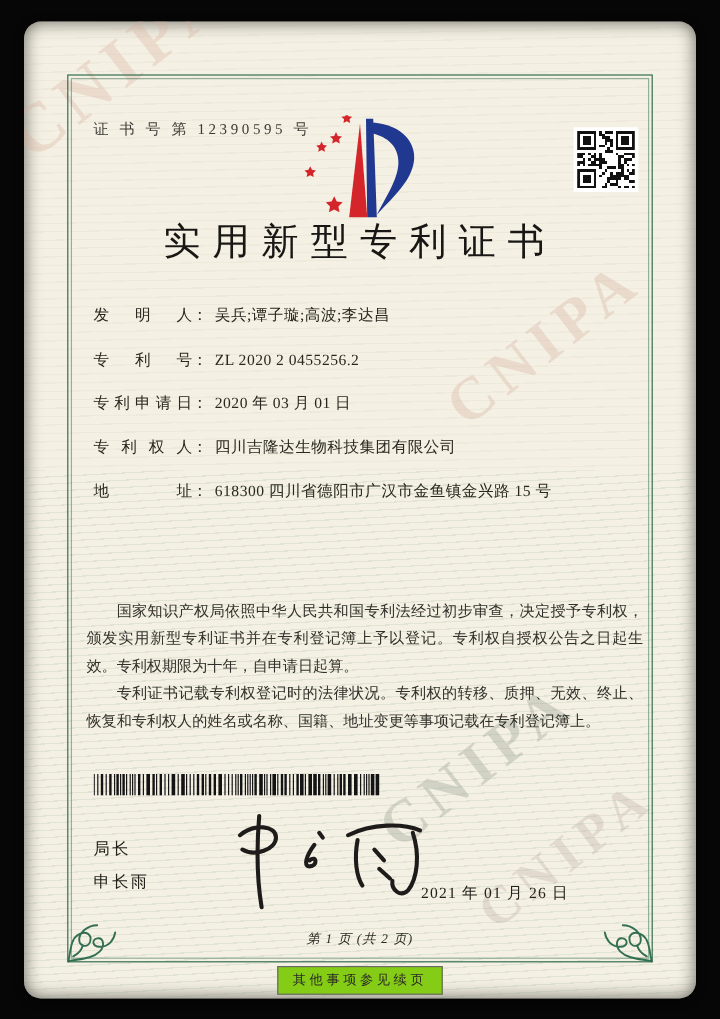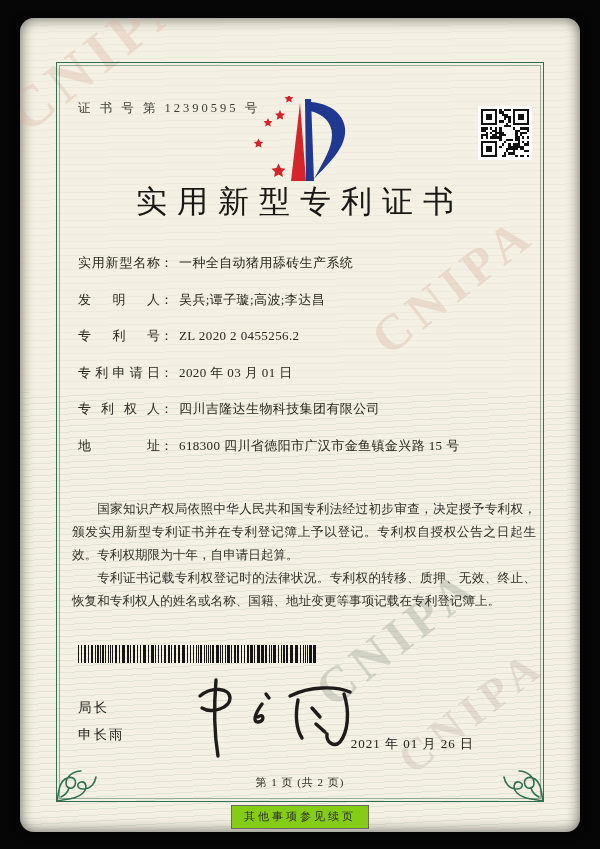--- a/index.html
+++ b/index.html
@@ -74,21 +74,21 @@
     font-size:12.6px; line-height:1.83; text-align:justify; color:#31302a;
   }
   .paras p{ text-indent:2em; }
   
   .barcode{ position:absolute; top:627px; left:58px; width:240px; height:18px; }
   .barcode svg{ width:100%; height:100%; display:block; }
   
   .signer{ position:absolute; top:676px; left:58px; font-size:13.5px; color:#23211c; line-height:27px; letter-spacing:2px; }
   .sig{ position:absolute; top:652px; left:158px; width:190px; height:96px; }
   .date{ position:absolute; top:717px; right:106px; font-size:13px; color:#23211c; letter-spacing:1px; }
-  .pageno{ position:absolute; top:757px; left:0; width:100%; text-align:center; font-size:11px; color:#2c2a24; letter-spacing:1px; }
+  .pageno{ position:absolute; top:757px; left:0; width:100%; text-align:center; font-size:11px; color:#2c2a24; letter-spacing:1px;font-style:italic; }
   
   .tab{
     position:absolute; bottom:3px; left:50%; transform:translateX(-50%);
     background:#84cc16; border:1px solid #6a6a64; padding:3px 12px 4px;
     font-size:11px; letter-spacing:3px; color:#2c2a24; white-space:nowrap;
   }
 </style>
 </head>
 <body>
 
@@ -264,23 +264,20 @@
         <rect x="0" y="14" width="7" height="7" fill="#111"></rect>
         <rect x="1" y="15" width="5" height="5" fill="#fff"></rect>
         <rect x="2" y="16" width="3" height="3" fill="#111"></rect>
       </svg>
   </div>
 
   <h1 class="title">实用新型专利证书</h1>
 
   <div class="fields">
     <div class="row">
-      <span class="lab">实用新型名称</span><span class="colon">：</span><span class="val">一种全自动猪用舔砖生产系统</span>
-    </div>
-    <div class="row">
       <span class="lab">发明人</span><span class="colon">：</span><span class="val">吴兵;谭子璇;高波;李达昌</span>
     </div>
     <div class="row">
       <span class="lab">专利号</span><span class="colon">：</span><span class="val">ZL 2020 2 0455256.2</span>
     </div>
     <div class="row">
       <span class="lab">专利申请日</span><span class="colon">：</span><span class="val">2020 年 03 月 01 日</span>
     </div>
     <div class="row">
       <span class="lab">专利权人</span><span class="colon">：</span><span class="val">四川吉隆达生物科技集团有限公司</span>

